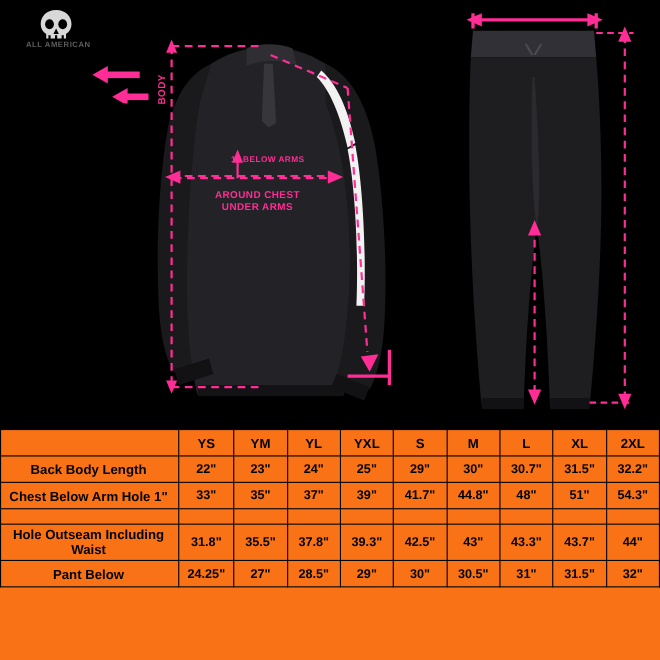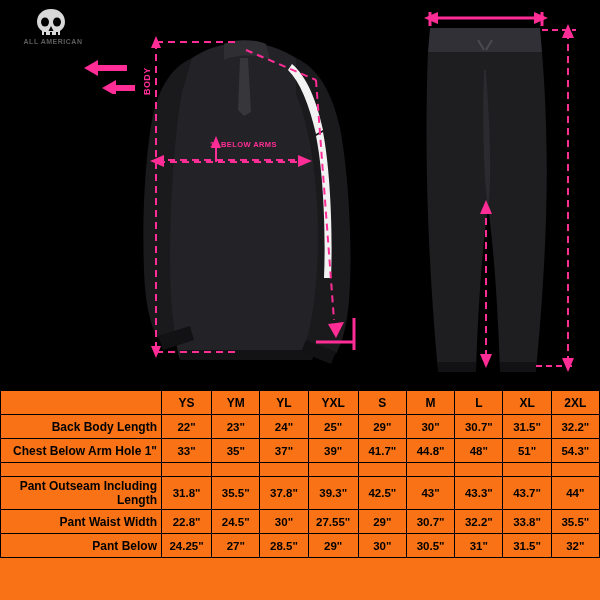--- a/index.html
+++ b/index.html
@@ -30,21 +30,21 @@
   .m-label{position:absolute;color:#ff2d95;font-weight:bold;letter-spacing:.4px;}
   .t-body{left:142px;top:95px;font-size:9px;transform:rotate(-90deg);transform-origin:left top;}
   .t-below{left:210px;top:140px;font-size:7.5px;}
   .t-chest{left:174px;top:172px;font-size:9px;text-align:center;width:120px;line-height:11px;}
 
   
   .table-wrap{position:absolute;left:0;top:390px;width:600px;height:210px;background:#f97316;}
   table{border-collapse:collapse;width:600px;font-size:11.5px;color:#000;}
   td,th{border:1px solid #000;padding:2px 4px;height:19px;}
   th{font-weight:bold;text-align:center;font-size:12px;}
-  .rowlabel{text-align:right;font-weight:bold;padding-left:2px;width:196px;font-size:12px;}
+  .rowlabel{text-align:center;font-weight:bold;padding-left:2px;width:196px;font-size:12px;}
   .val{text-align:center;width:44px;font-weight:bold;}
   .blank td{height:9px;border-left:1px solid #000;border-right:1px solid #000;
             border-top:1px solid #000;border-bottom:1px solid #000;}
   thead td.corner{border:1px solid #000;}
 </style>
 </head>
 <body>
 
 <div class="page">
 
@@ -125,20 +125,24 @@
 
     <svg style="position:absolute;left:84px;top:58px;width:52px;height:36px;" viewBox="0 0 52 36">
       <polygon points="0,10 14,2 14,18" fill="#ff2d95"></polygon>
       <rect x="13" y="7" width="30" height="6" fill="#ff2d95"></rect>
       <polygon points="18,30 32,22 32,38" fill="#ff2d95"></polygon>
       <rect x="31" y="27" width="20" height="6" fill="#ff2d95"></rect>
     </svg>
 
     <div class="m-label t-body">BODY</div>
     <div class="m-label t-below">1" BELOW ARMS</div>
+    <div class="m-label t-chest">
+      <span>AROUND CHEST</span><br>
+      <span>UNDER ARMS</span>
+    </div>
 
     <svg class="pants" viewBox="0 0 185 372">
       <g>
 
         <path d="M30 18 L140 18 L142 42 L28 42 Z" fill="#303036"></path>
 
         <path d="M28 42 L142 42 C146 90 148 150 146 210 C144 268 140 320 136 360
                  L100 360 C98 300 94 240 88 196 C82 240 78 300 76 360 L38 360
                  C34 318 30 262 28 206 C26 148 26 90 28 42 Z" fill="#1e1e21"></path>
 
@@ -218,42 +222,30 @@
           <td></td>
           <td></td>
           <td></td>
           <td></td>
           <td></td>
           <td></td>
           <td></td>
           <td></td>
         </tr>
         <tr>
-          <td class="rowlabel">Pant Outseam Including Length</td>
+          <td class="rowlabel">Hole Outseam Including Waist</td>
           <td class="val">31.8"</td>
           <td class="val">35.5"</td>
           <td class="val">37.8"</td>
           <td class="val">39.3"</td>
           <td class="val">42.5"</td>
           <td class="val">43"</td>
           <td class="val">43.3"</td>
           <td class="val">43.7"</td>
           <td class="val">44"</td>
-        </tr>
-        <tr>
-          <td class="rowlabel">Pant Waist Width</td>
-          <td class="val">22.8"</td>
-          <td class="val">24.5"</td>
-          <td class="val">30"</td>
-          <td class="val">27.55"</td>
-          <td class="val">29"</td>
-          <td class="val">30.7"</td>
-          <td class="val">32.2"</td>
-          <td class="val">33.8"</td>
-          <td class="val">35.5"</td>
         </tr>
         <tr>
           <td class="rowlabel">Pant Below</td>
           <td class="val">24.25"</td>
           <td class="val">27"</td>
           <td class="val">28.5"</td>
           <td class="val">29"</td>
           <td class="val">30"</td>
           <td class="val">30.5"</td>
           <td class="val">31"</td>

